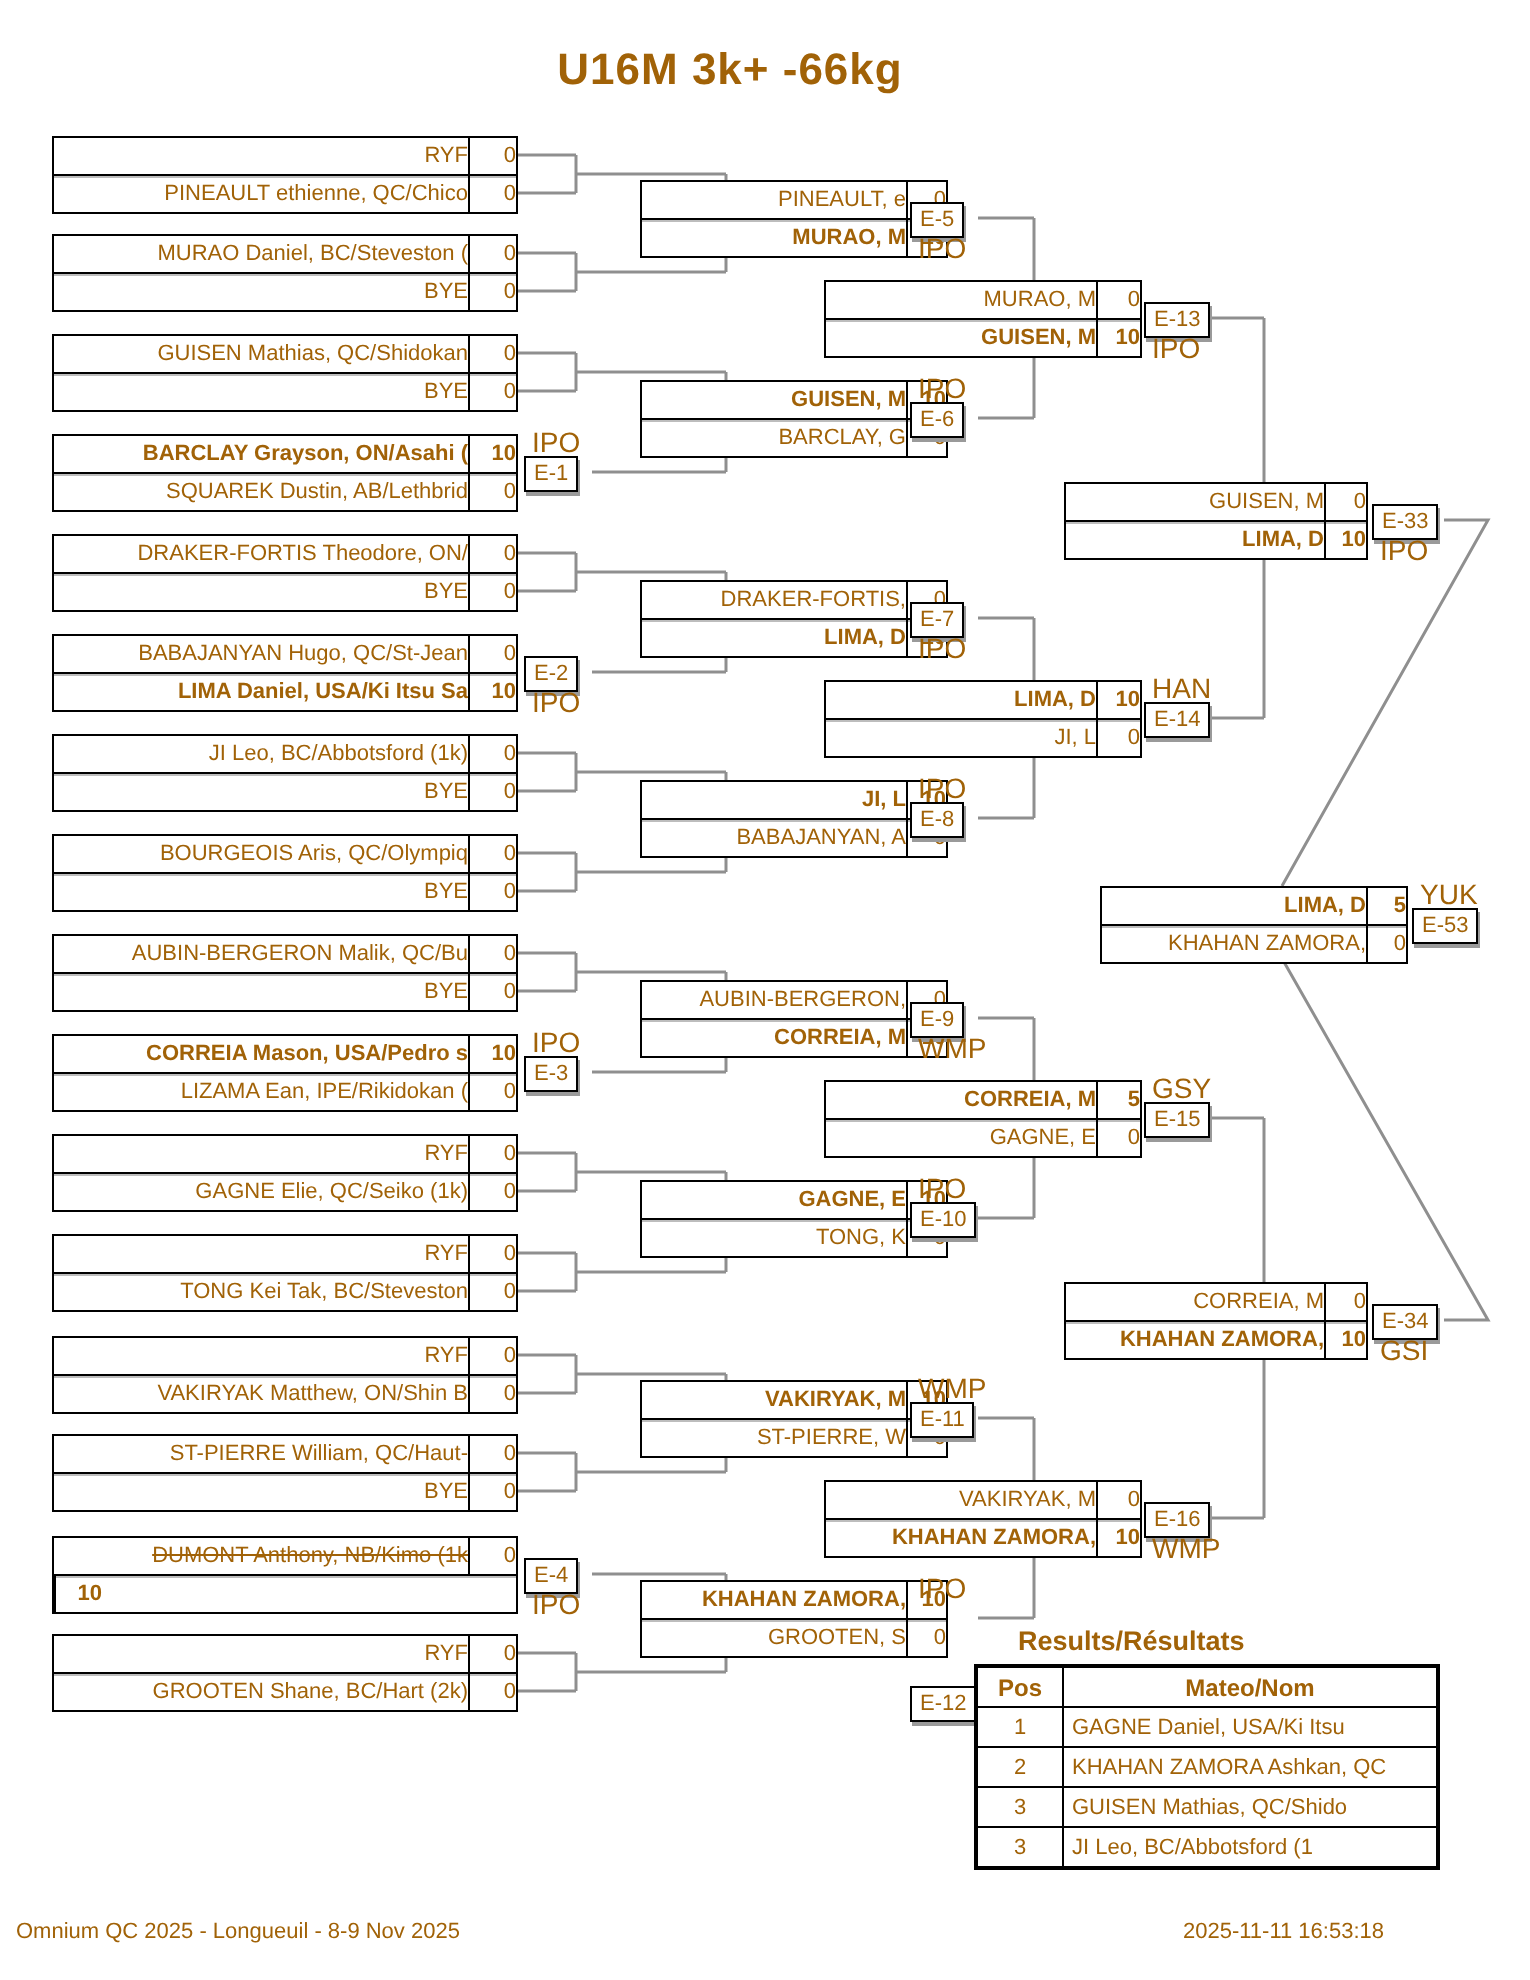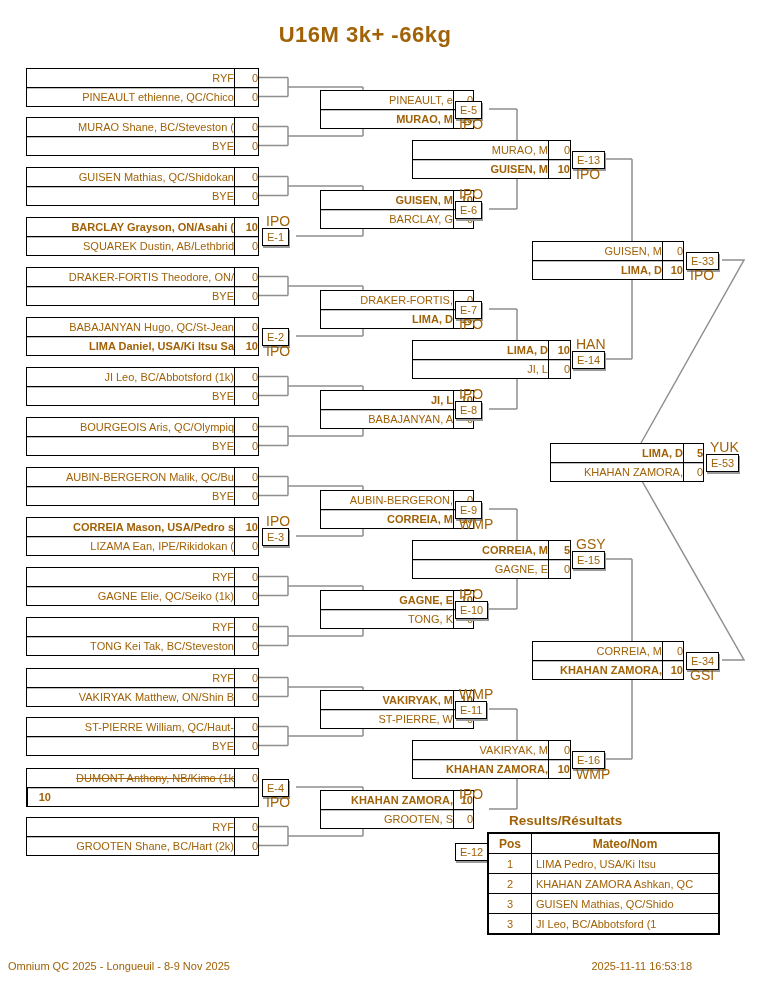--- a/index.html
+++ b/index.html
@@ -85,21 +85,21 @@
         <span class="nm">RYF</span>
         <span class="sc">0</span>
       </div>
     <div class="brow bot">
         <span class="nm">PINEAULT ethienne, QC/Chico</span>
         <span class="sc">0</span>
       </div>
   </div>
   <div class="pair col1" style="top:117px">
     <div class="brow">
-        <span class="nm">MURAO Shane, BC/Steveston (</span>
+        <span class="nm">MURAO Daniel, BC/Steveston (</span>
         <span class="sc">0</span>
       </div>
     <div class="brow bot">
         <span class="nm">BYE</span>
         <span class="sc">0</span>
       </div>
   </div>
   <div class="pair col1" style="top:167px">
     <div class="brow">
         <span class="nm">GUISEN Mathias, QC/Shidokan</span>
@@ -438,21 +438,21 @@
 
   <div class="res-title">Results/Résultats</div>
   <table class="results">
     <tbody>
         <tr>
       <th class="pos">Pos</th>
       <th class="nmc" style="text-align:center">Mateo/Nom</th>
     </tr>
     <tr>
       <td class="pos">1</td>
-      <td class="nmc">LIMA Pedro, USA/Ki Itsu</td>
+      <td class="nmc">GAGNE Daniel, USA/Ki Itsu</td>
     </tr>
     <tr>
       <td class="pos">2</td>
       <td class="nmc">KHAHAN ZAMORA Ashkan, QC</td>
     </tr>
     <tr>
       <td class="pos">3</td>
       <td class="nmc">GUISEN Mathias, QC/Shido</td>
     </tr>
     <tr>

